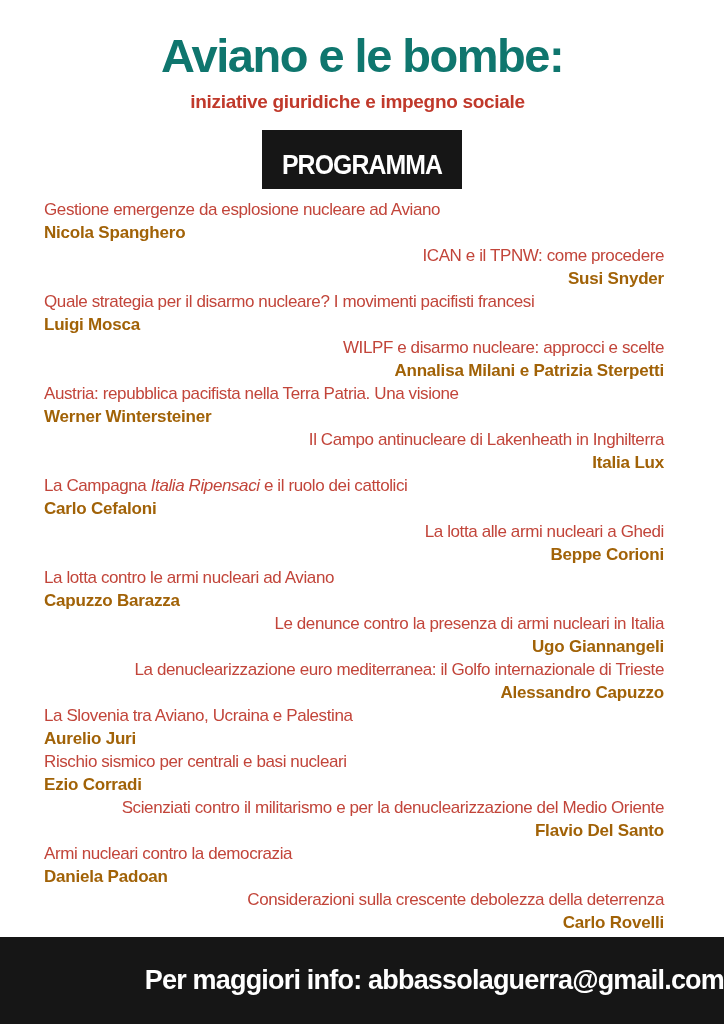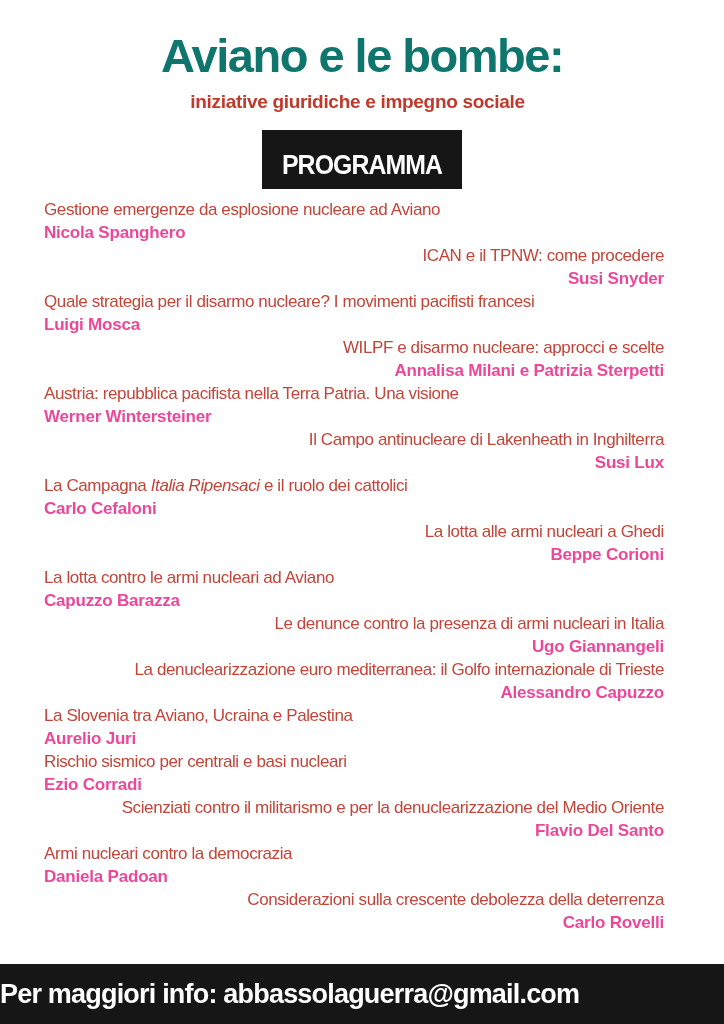--- a/index.html
+++ b/index.html
@@ -52,35 +52,35 @@
   .entry.left  { text-align: left; }
   .entry.right { text-align: right; }
   .entry-title {
     color: #c2453a;
     font-size: 17px;
     letter-spacing: -0.4px;
     line-height: 23px;
     white-space: nowrap;
   }
   .entry-speaker {
-    color: #ec4899;
+    color: #a16207;
     font-size: 17px;
     font-weight: bold;
     letter-spacing: -0.2px;
     line-height: 23px;
     white-space: nowrap;
   }
   .footer-bar {
     position: absolute;
     left: 0; right: 0; bottom: 0;
-    height: 60px;
+    height: 87px;
     background: #161616;
     display: flex;
     align-items: center;
-    justify-content: flex-start;
+    justify-content: flex-end;
   }
   .footer-text {
     color: #ffffff;
     font-size: 27px;
     font-weight: bold;
     letter-spacing: -0.8px;
     white-space: nowrap;
   }
 </style>
 </head>
@@ -112,21 +112,21 @@
       <div class="entry right">
         <div class="entry-title"><span>WILPF e disarmo nucleare: approcci e scelte</span></div>
         <div class="entry-speaker">Annalisa Milani e Patrizia Sterpetti</div>
       </div>
       <div class="entry left">
         <div class="entry-title"><span>Austria: repubblica pacifista nella Terra Patria. Una visione</span></div>
         <div class="entry-speaker">Werner Wintersteiner</div>
       </div>
       <div class="entry right">
         <div class="entry-title"><span>Il Campo antinucleare di Lakenheath in Inghilterra</span></div>
-        <div class="entry-speaker">Susi Lux</div>
+        <div class="entry-speaker">Italia Lux</div>
       </div>
       <div class="entry left">
         <div class="entry-title"><span>La Campagna </span><i>Italia Ripensaci</i><span> e il ruolo dei cattolici</span></div>
         <div class="entry-speaker">Carlo Cefaloni</div>
       </div>
       <div class="entry right">
         <div class="entry-title"><span>La lotta alle armi nucleari a Ghedi</span></div>
         <div class="entry-speaker">Beppe Corioni</div>
       </div>
       <div class="entry left">

